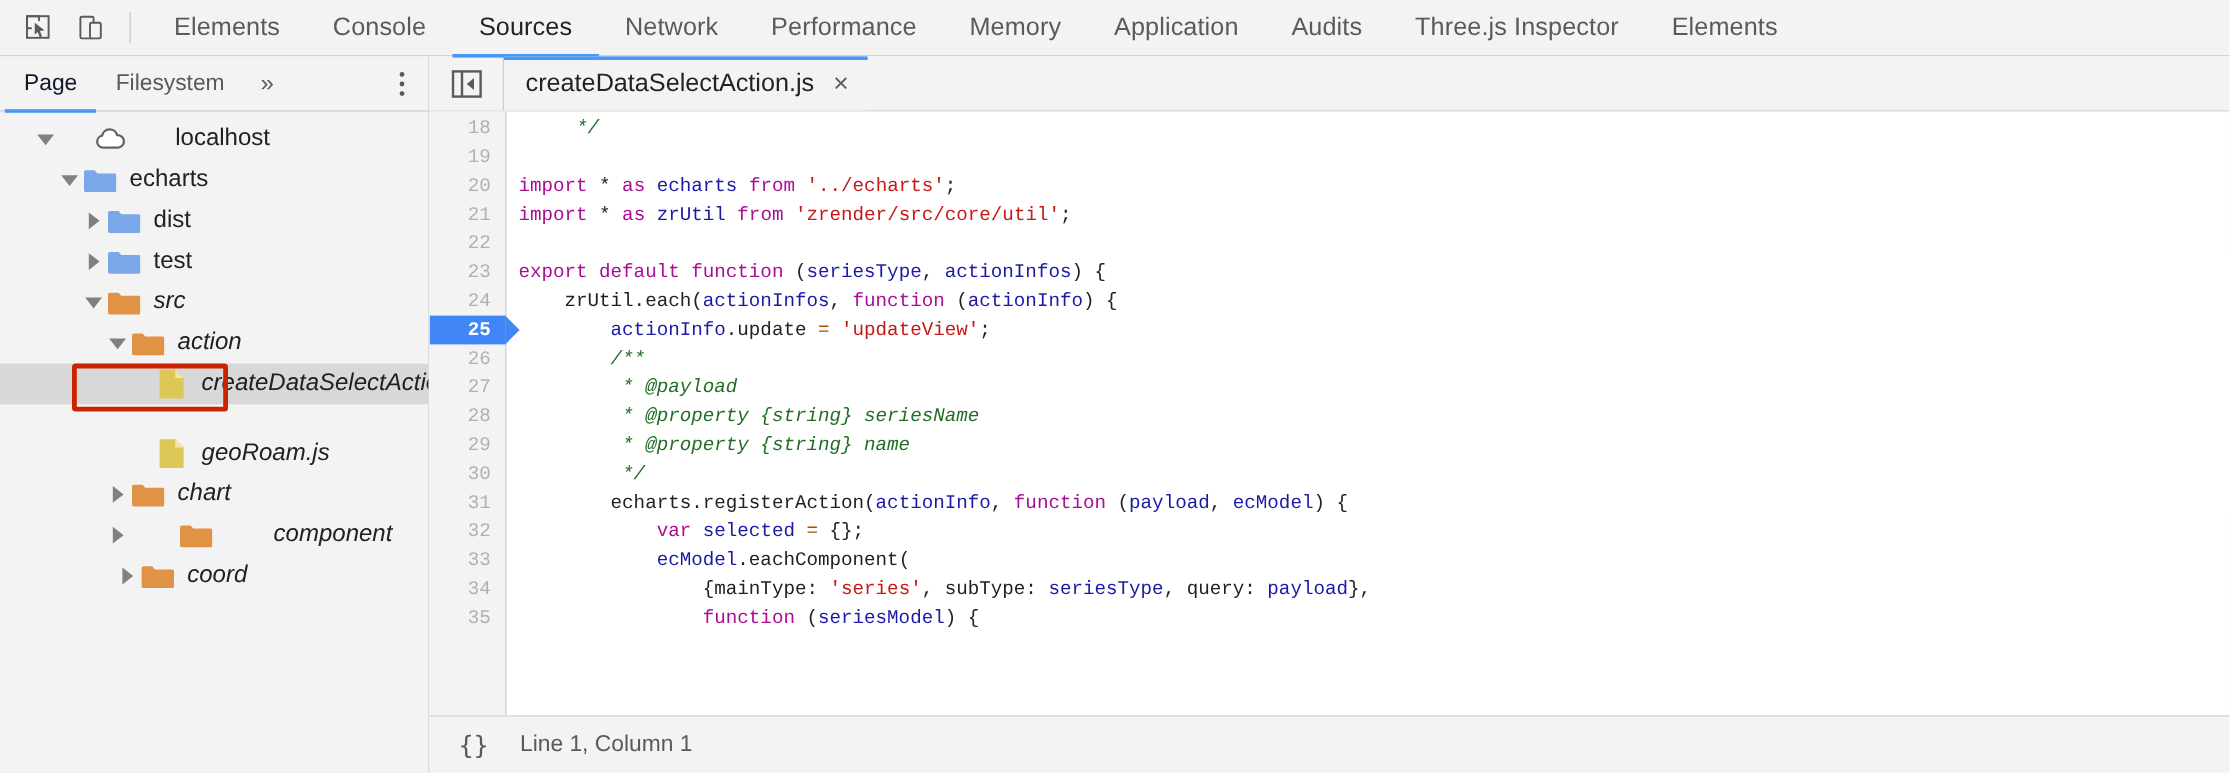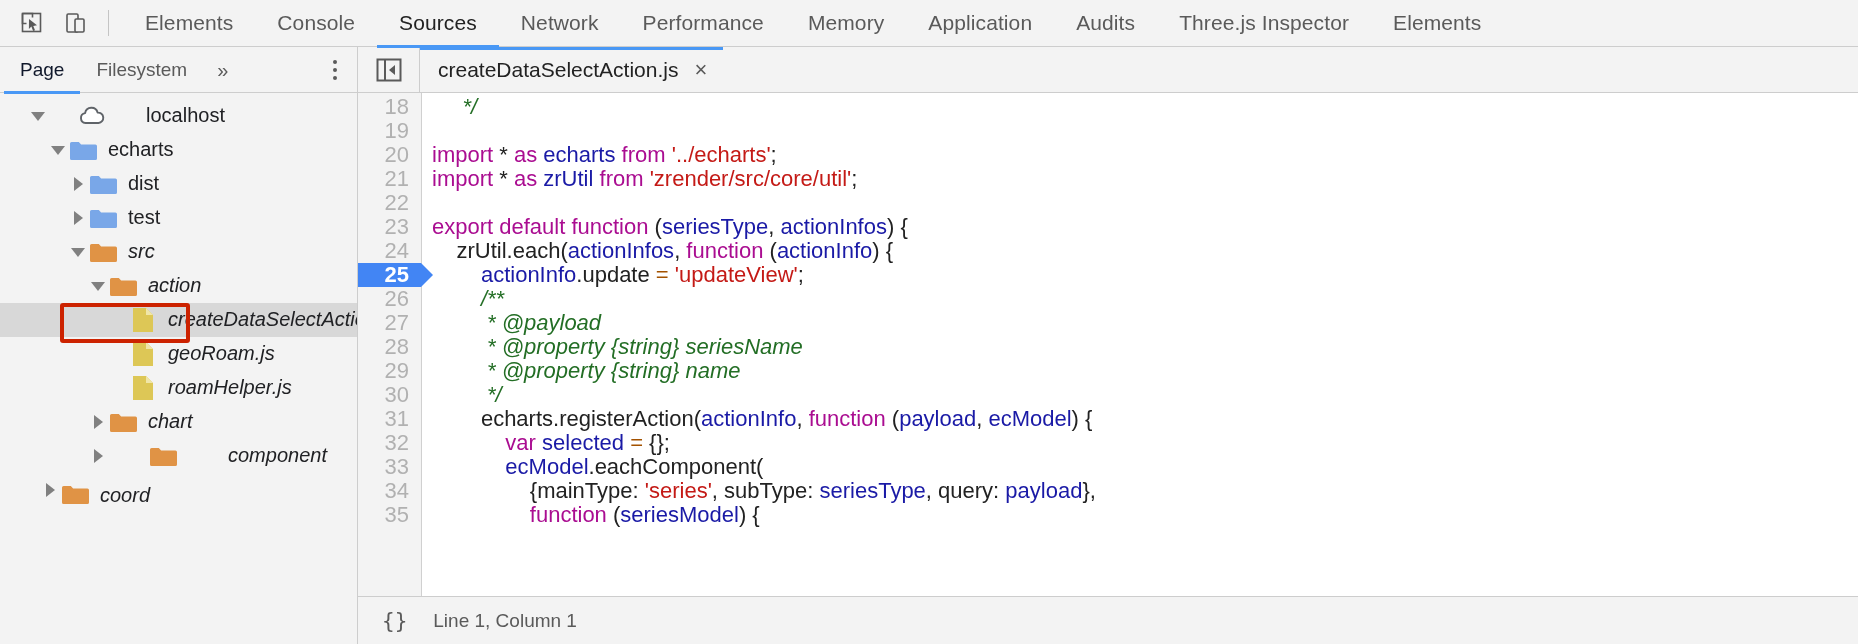--- a/index.html
+++ b/index.html
@@ -243,22 +243,22 @@
   }
   .code-lines {
     flex: 1;
     padding-top: 2px;
     overflow: hidden;
     position: relative;
   }
   .gline, .cline {
     height: 24px;
     line-height: 24px;
-    font-family: Liberation Sans, sans-serif;
-    font-size: 22px;
+    font-family: Liberation Mono, monospace;
+    font-size: 16px;
     white-space: pre;
   }
   .gline {
     text-align: right;
     padding-right: 12px;
     color: #b1b1b1;
     position: relative;
   }
   .gline.current {
     color: #ffffff;
@@ -452,39 +452,30 @@
         <div class="tree-row italic selected" style="padding-left:128px;">
           <div class="tree-icon">
             <svg width="24" height="26" viewBox="0 0 24 26">
               <path d="M2 1 h13 l7 7 v17 h-20 Z" fill="#ddc756"></path>
               <path d="M15 1 v7 h7" fill="#f0e6a8"></path>
             </svg>
           </div>
           <span class="tree-label">createDataSelectAction.js</span>
         </div>
 
-        <div class="tree-row italic" style="padding-left:128px;">
+        <div class="tree-row italic" style="padding-left:128px;margin-top:24px;">
           <div class="tree-icon">
             <svg width="24" height="26" viewBox="0 0 24 26">
               <path d="M2 1 h13 l7 7 v17 h-20 Z" fill="#ddc756"></path>
               <path d="M15 1 v7 h7" fill="#f0e6a8"></path>
             </svg>
           </div>
           <span class="tree-label">geoRoam.js</span>
         </div>
 
-        <div class="tree-row italic" style="padding-left:128px;">
-          <div class="tree-icon">
-            <svg width="24" height="26" viewBox="0 0 24 26">
-              <path d="M2 1 h13 l7 7 v17 h-20 Z" fill="#ddc756"></path>
-              <path d="M15 1 v7 h7" fill="#f0e6a8"></path>
-            </svg>
-          </div>
-          <span class="tree-label">roamHelper.js</span>
-        </div>
 
         <div class="tree-row italic" style="padding-left:88px;">
           <div class="twisty">
               <div class="tri-right"></div>
             </div>
           <div class="tree-icon">
             <svg width="28" height="22" viewBox="0 0 28 22">
               <path d="M1 4.5 a1.6 1.6 0 0 1 1.6 -1.6 h7.2 l2.3 2.6 h14.3 a1.6 1.6 0 0 1 1.6 1.6 v12.4 a1.6 1.6 0 0 1 -1.6 1.6 h-23.8 a1.6 1.6 0 0 1 -1.6 -1.6 Z" fill="#e09345"></path>
             </svg>
           </div>
@@ -496,21 +487,21 @@
               <div class="tri-right"></div>
             </div>
           <div class="tree-icon">
             <svg width="28" height="22" viewBox="0 0 28 22">
               <path d="M1 4.5 a1.6 1.6 0 0 1 1.6 -1.6 h7.2 l2.3 2.6 h14.3 a1.6 1.6 0 0 1 1.6 1.6 v12.4 a1.6 1.6 0 0 1 -1.6 1.6 h-23.8 a1.6 1.6 0 0 1 -1.6 -1.6 Z" fill="#e09345"></path>
             </svg>
           </div>
           <span class="tree-label">component</span>
         </div>
 
-        <div class="tree-row italic" style="padding-left:40px;align-items:flex-end;">
+        <div class="tree-row italic" style="padding-left:96px;">
           <div class="twisty">
               <div class="tri-right"></div>
             </div>
           <div class="tree-icon">
             <svg width="28" height="22" viewBox="0 0 28 22">
               <path d="M1 4.5 a1.6 1.6 0 0 1 1.6 -1.6 h7.2 l2.3 2.6 h14.3 a1.6 1.6 0 0 1 1.6 1.6 v12.4 a1.6 1.6 0 0 1 -1.6 1.6 h-23.8 a1.6 1.6 0 0 1 -1.6 -1.6 Z" fill="#e09345"></path>
             </svg>
           </div>
           <span class="tree-label">coord</span>
         </div>

